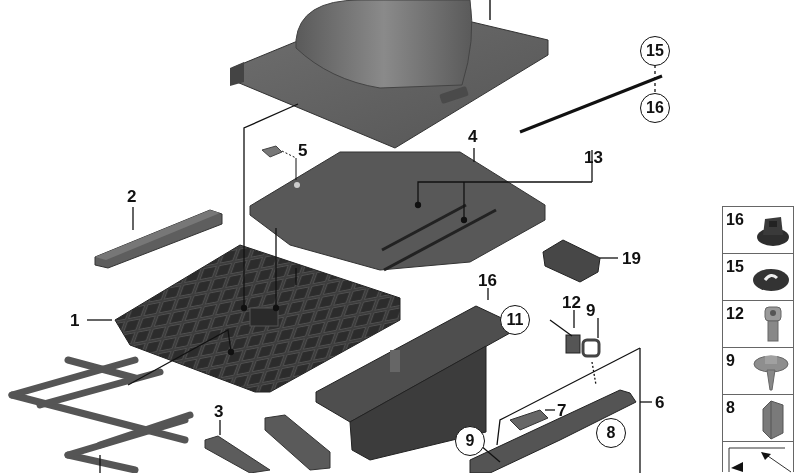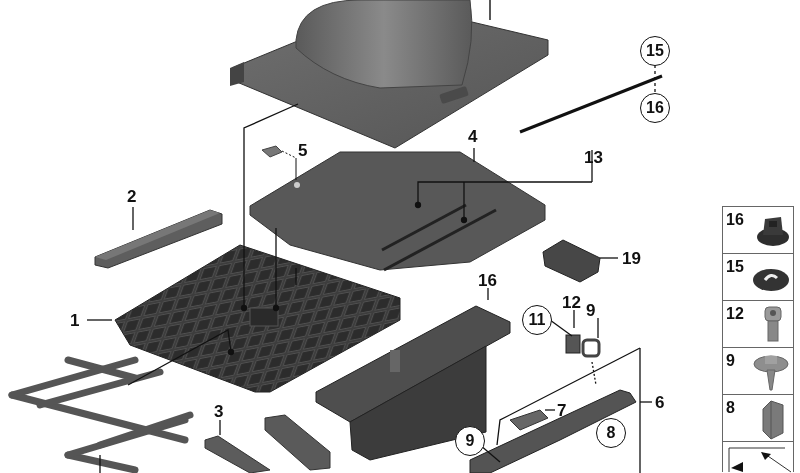--- a/index.html
+++ b/index.html
@@ -139,21 +139,21 @@
 <div class="lbl" style="left:655px;top:394px;">6</div>
 <div class="lbl" style="left:557px;top:402px;">7</div>
 <div class="lbl" style="left:586px;top:302px;">9</div>
 <div class="lbl" style="left:562px;top:294px;">12</div>
 <div class="lbl" style="left:584px;top:149px;">13</div>
 <div class="lbl" style="left:478px;top:272px;">16</div>
 <div class="lbl" style="left:622px;top:250px;">19</div>
 
 <div class="circ" style="left:596px;top:418px;">8</div>
 <div class="circ" style="left:455px;top:426px;">9</div>
-<div class="circ" style="left:522px;top:305px;">11</div>
+<div class="circ" style="left:500px;top:305px;">11</div>
 <div class="circ" style="left:640px;top:36px;">15</div>
 <div class="circ" style="left:640px;top:93px;">16</div>
 
 <div class="legend">
   <div class="cell">
     <span class="num">16</span>
     <svg width="38" height="40">
           <ellipse cx="20" cy="28" rx="16" ry="9" fill="#2e2e2e"></ellipse>
           <path d="M10,26 L12,10 L28,8 L30,26 Z" fill="#3a3a3a"></path>
           <rect x="16" y="12" width="8" height="6" fill="#222"></rect>

